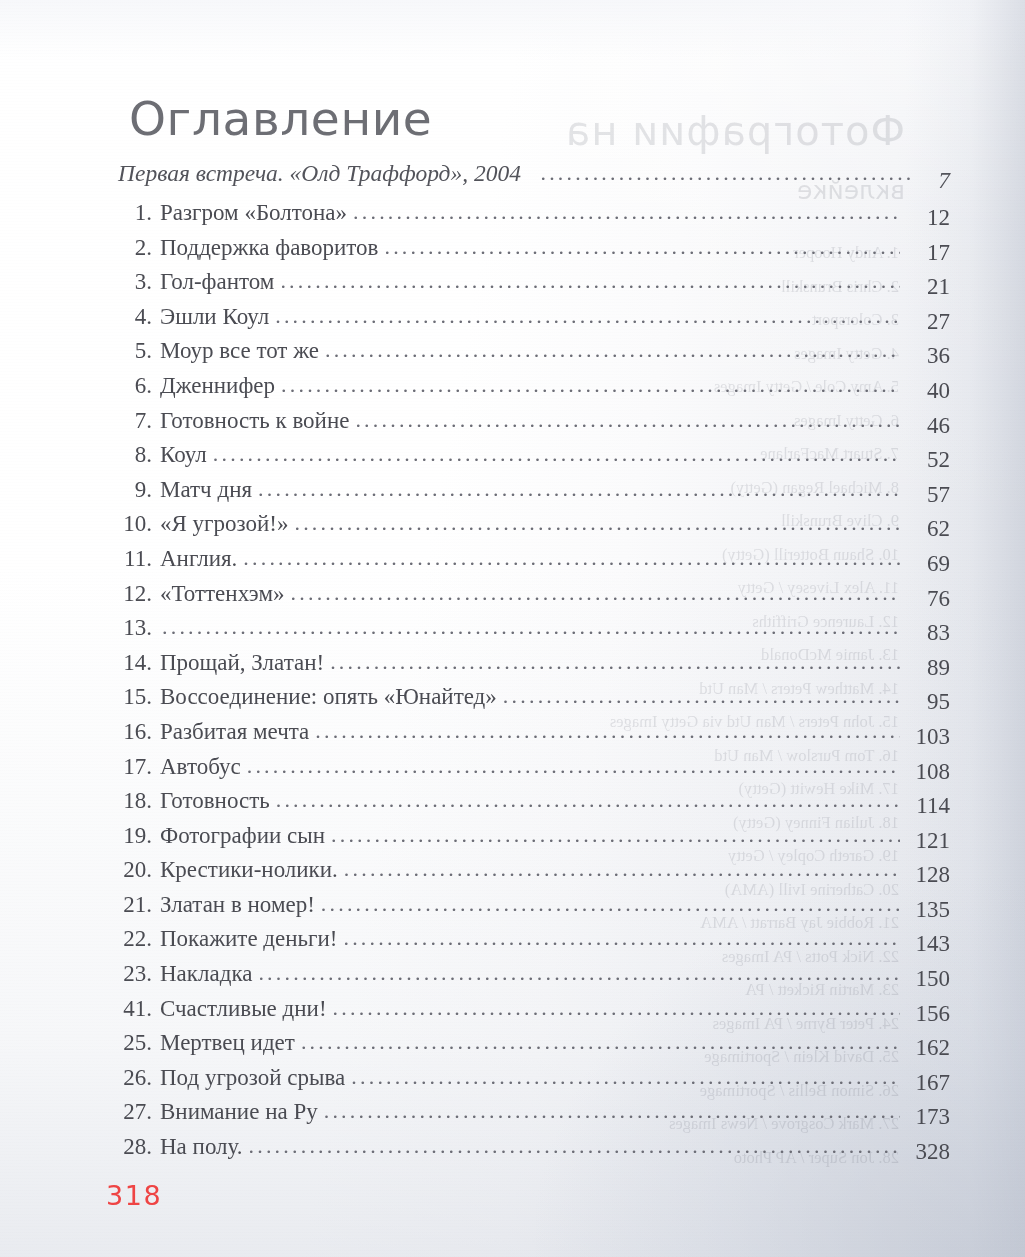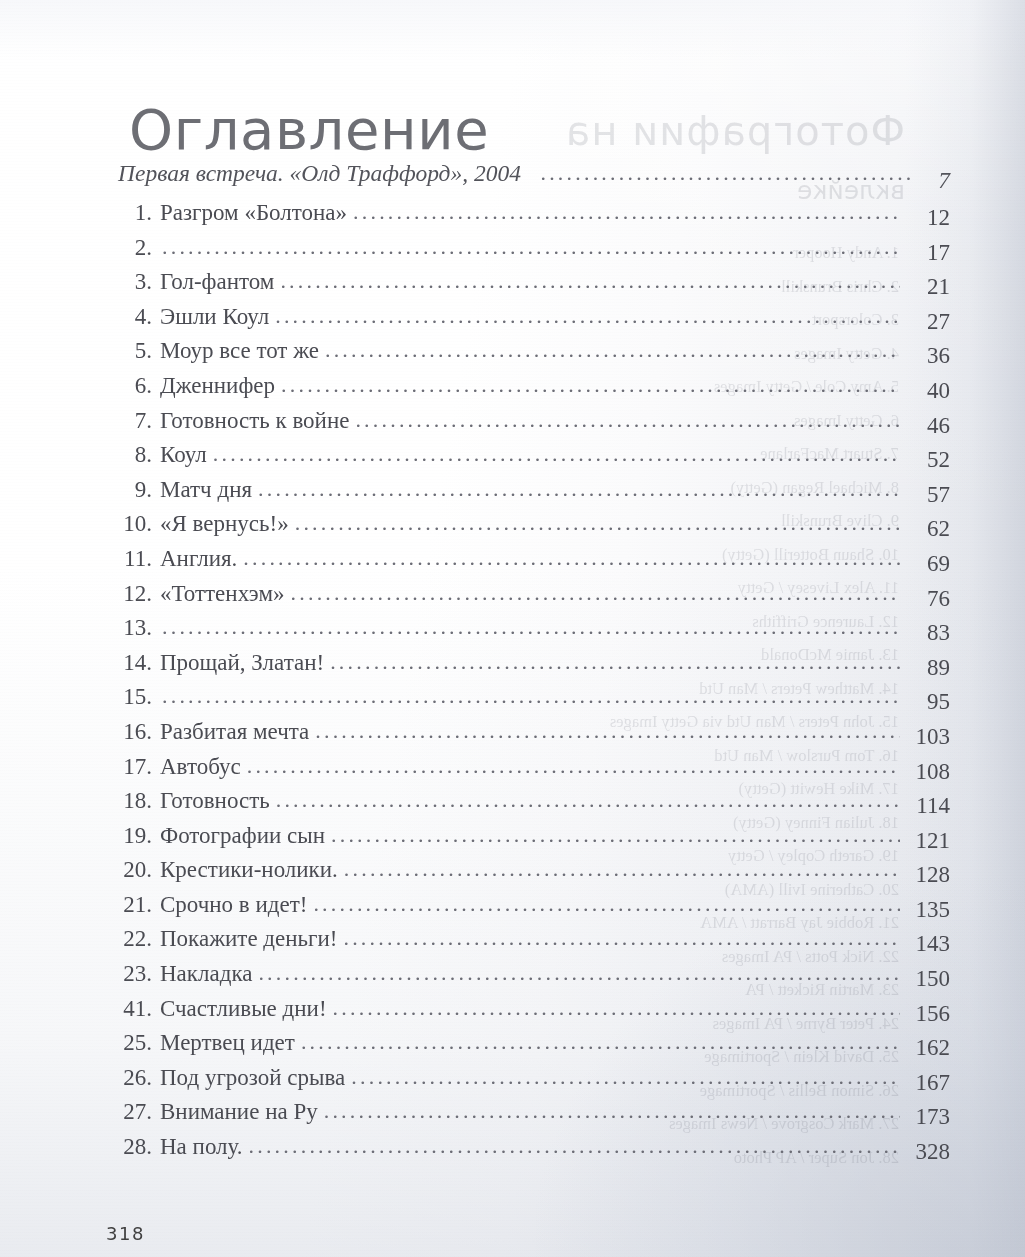--- a/index.html
+++ b/index.html
@@ -121,21 +121,21 @@
     position: absolute;
     inset: 0;
     z-index: 3;
   }
 
   .toc-title {
     position: absolute;
     left: 129px;
     top: 64px;
     font-family: "DejaVu Sans", sans-serif;
-    font-size: 56px;
+    font-size: 47px;
     font-weight: 400;
     color: #6d6e74;
     letter-spacing: 0.6px;
     line-height: 1;
   }
 
   .toc-body {
     position: absolute;
     left: 118px;
     top: 160px;
@@ -195,24 +195,23 @@
     transform: translateY(5px);
   }
   .entry.lead .page { transform: translateY(7px); min-width: 20px; }
 
   
   .folio {
     position: absolute;
     left: 106px;
     top: 1180px;
     font-family: "DejaVu Sans", sans-serif;
-    font-size: 18px;
-    color: #404040;
+    font-size: 27px;
+    color: #ef4444;
     letter-spacing: 1.6px;
-    margin-top: 43px;
   }
 
   
   .grain {
     position: absolute;
     inset: 0;
     z-index: 4;
     opacity: 0.33;
     pointer-events: none;
     background-image:
@@ -284,20 +283,21 @@
 
       <div id="entry-list">
           <div class="entry item">
             <span class="num-col">1.</span>
             <span class="label">Разгром «Болтона»</span>
             <span class="leader">............................................................................................................................................</span>
             <span class="page">12</span>
           </div>
           <div class="entry item">
             <span class="num-col">2.</span>
+            <span class="label">Поддержка фаворитов</span>
             <span class="leader">............................................................................................................................................</span>
             <span class="page">17</span>
           </div>
           <div class="entry item">
             <span class="num-col">3.</span>
             <span class="label">Гол-фантом</span>
             <span class="leader">............................................................................................................................................</span>
             <span class="page">21</span>
           </div>
           <div class="entry item">
@@ -331,21 +331,21 @@
             <span class="page">52</span>
           </div>
           <div class="entry item">
             <span class="num-col">9.</span>
             <span class="label">Матч дня</span>
             <span class="leader">............................................................................................................................................</span>
             <span class="page">57</span>
           </div>
           <div class="entry item">
             <span class="num-col">10.</span>
-            <span class="label">«Я вернусь!»</span>
+            <span class="label">«Я угрозой!»</span>
             <span class="leader">............................................................................................................................................</span>
             <span class="page">62</span>
           </div>
           <div class="entry item">
             <span class="num-col">11.</span>
             <span class="label">Англия.</span>
             <span class="leader">............................................................................................................................................</span>
             <span class="page">69</span>
           </div>
           <div class="entry item">
@@ -360,20 +360,21 @@
             <span class="page">83</span>
           </div>
           <div class="entry item">
             <span class="num-col">14.</span>
             <span class="label">Прощай, Златан!</span>
             <span class="leader">............................................................................................................................................</span>
             <span class="page">89</span>
           </div>
           <div class="entry item">
             <span class="num-col">15.</span>
+            <span class="label">Воссоединение: опять «Юнайтед»</span>
             <span class="leader">............................................................................................................................................</span>
             <span class="page">95</span>
           </div>
           <div class="entry item">
             <span class="num-col">16.</span>
             <span class="label">Разбитая мечта</span>
             <span class="leader">............................................................................................................................................</span>
             <span class="page">103</span>
           </div>
           <div class="entry item">
@@ -395,21 +396,21 @@
             <span class="page">121</span>
           </div>
           <div class="entry item">
             <span class="num-col">20.</span>
             <span class="label">Крестики-нолики.</span>
             <span class="leader">............................................................................................................................................</span>
             <span class="page">128</span>
           </div>
           <div class="entry item">
             <span class="num-col">21.</span>
-            <span class="label">Срочно в идет!</span>
+            <span class="label">Златан в номер!</span>
             <span class="leader">............................................................................................................................................</span>
             <span class="page">135</span>
           </div>
           <div class="entry item">
             <span class="num-col">22.</span>
             <span class="label">Покажите деньги!</span>
             <span class="leader">............................................................................................................................................</span>
             <span class="page">143</span>
           </div>
           <div class="entry item">

